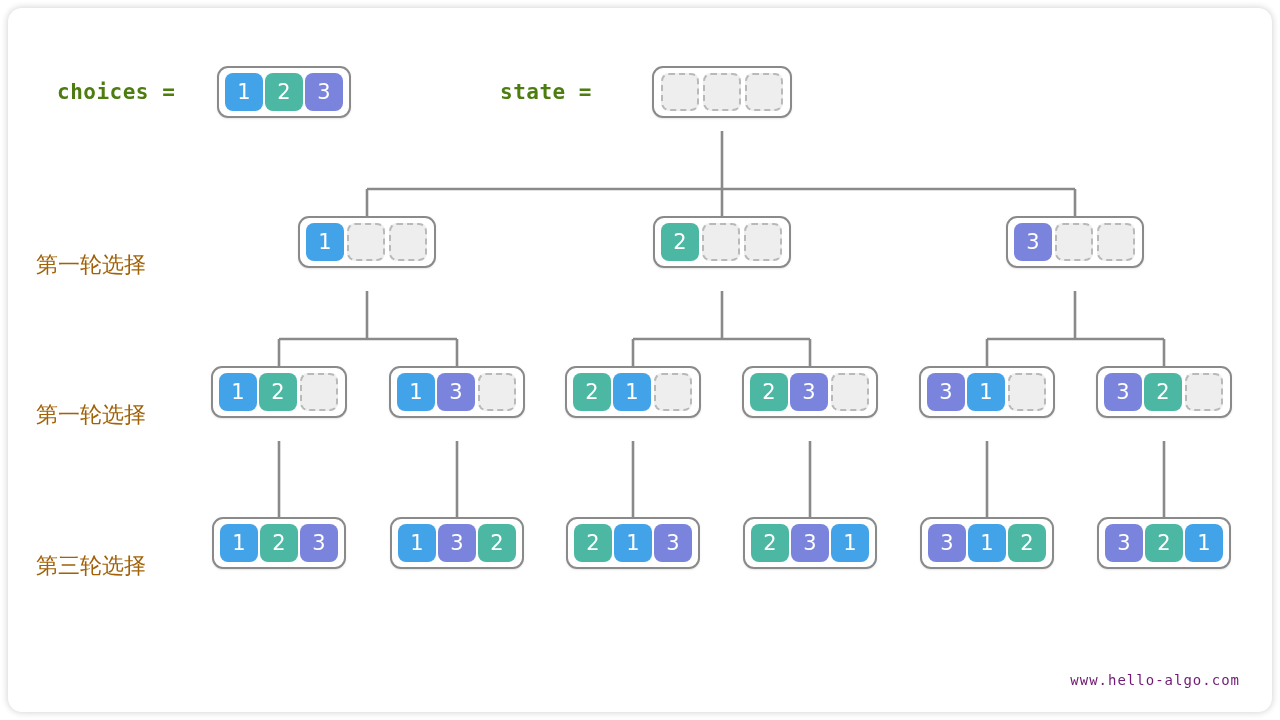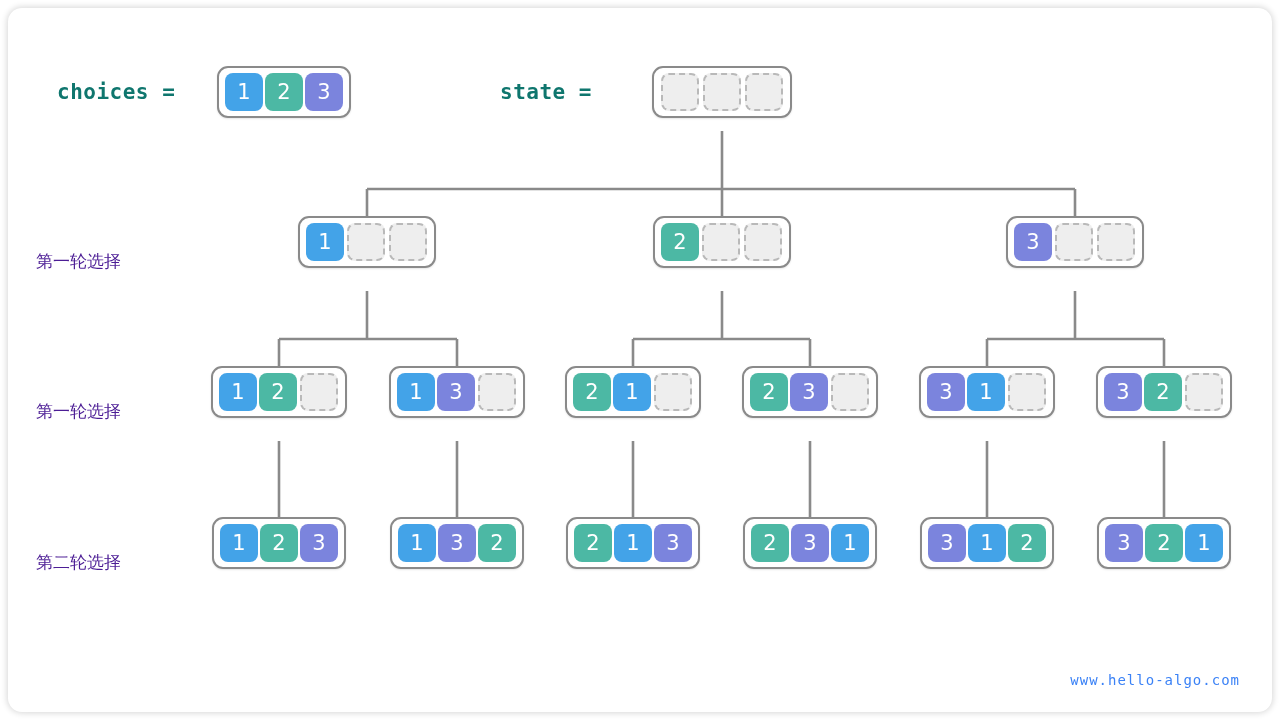--- a/index.html
+++ b/index.html
@@ -33,29 +33,29 @@
     left: 0; top: 0;
     width: 1280px; height: 720px;
     pointer-events: none;
   }
   
   .hdr-label {
     position: absolute;
     font-family: "DejaVu Sans Mono", monospace;
     font-size: 21px;
     font-weight: bold;
-    color: #0f766e;
+    color: #4d7c0f;
     white-space: nowrap;
     letter-spacing: 0.5px;
   }
   .row-label {
     position: absolute;
     font-family: "DejaVu Sans", sans-serif;
-    font-size: 17px;
-    color: #4c1d95;
+    font-size: 22px;
+    color: #a16207;
     white-space: nowrap;
   }
   
   .array {
     position: absolute;
     display: flex;
     align-items: center;
     padding: 5px;
     border: 2px solid #8a8a8a;
     border-radius: 11px;
@@ -84,21 +84,21 @@
     border: 2px dashed #b9b9b9;
     color: transparent;
     margin: 0 2px;
   }
   .watermark {
     position: absolute;
     right: 40px;
     bottom: 32px;
     font-family: "DejaVu Sans Mono", monospace;
     font-size: 14px;
-    color: #3b82f6;
+    color: #701a75;
     letter-spacing: 1px;
   }
 </style>
 </head>
 <body>
 
 <div id="canvas">
   <div id="frame"></div>
 
   <svg id="edges" xmlns="http://www.w3.org/2000/svg" viewBox="0 0 1280 720">
@@ -137,21 +137,21 @@
       <path d="M 987 441 L 987 532" marker-end="url(#arrow)"></path>
       <path d="M 1164 441 L 1164 532" marker-end="url(#arrow)"></path>
     </g>
   </svg>
 
   <div class="hdr-label" style="left:57px; top:80px;">choices =</div>
   <div class="hdr-label" style="left:500px; top:80px;">state =</div>
 
   <div class="row-label" style="left:36px; top:250px;">第一轮选择</div>
   <div class="row-label" style="left:36px; top:400px;">第一轮选择</div>
-  <div class="row-label" style="left:36px; top:551px;">第二轮选择</div>
+  <div class="row-label" style="left:36px; top:551px;">第三轮选择</div>
 
   <div id="arrays">
       <div class="array" style="left: 217px; top: 66px;">
         <div class="cell c1">1</div>
         <div class="cell c2">2</div>
         <div class="cell c3">3</div>
       </div>
       <div class="array" style="left: 652px; top: 66px;">
         <div class="cell empty"></div>
         <div class="cell empty"></div>

